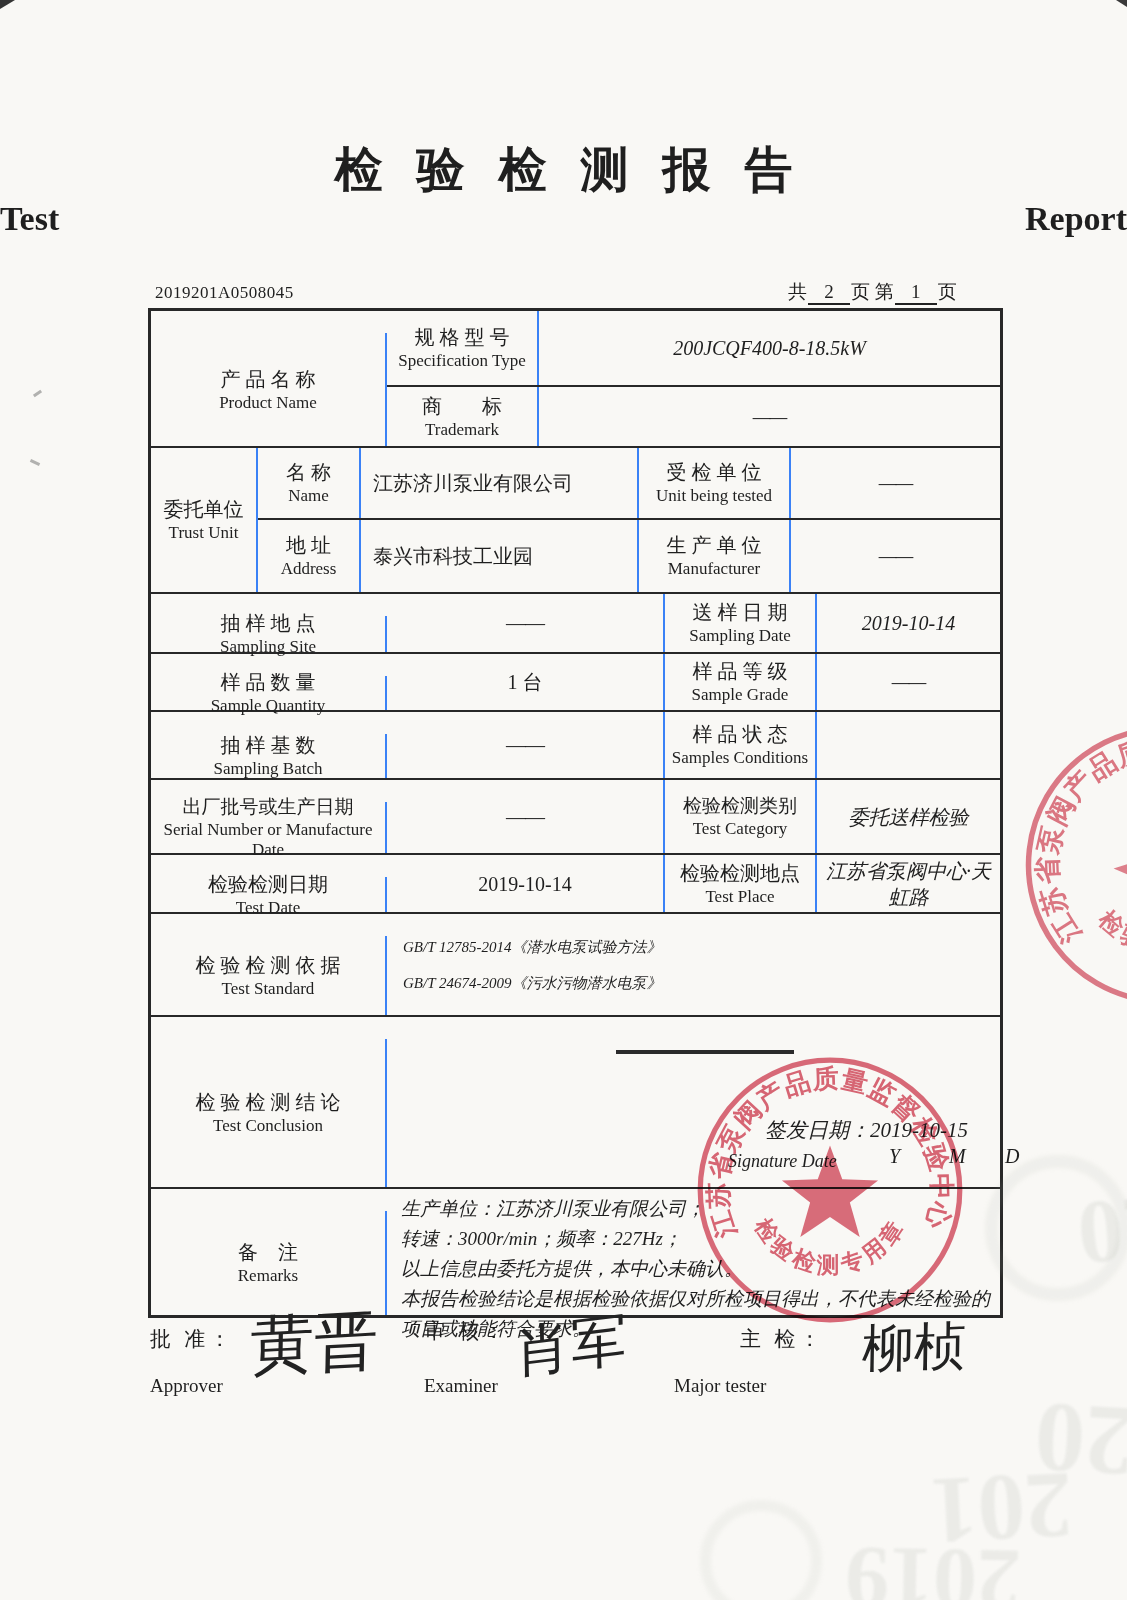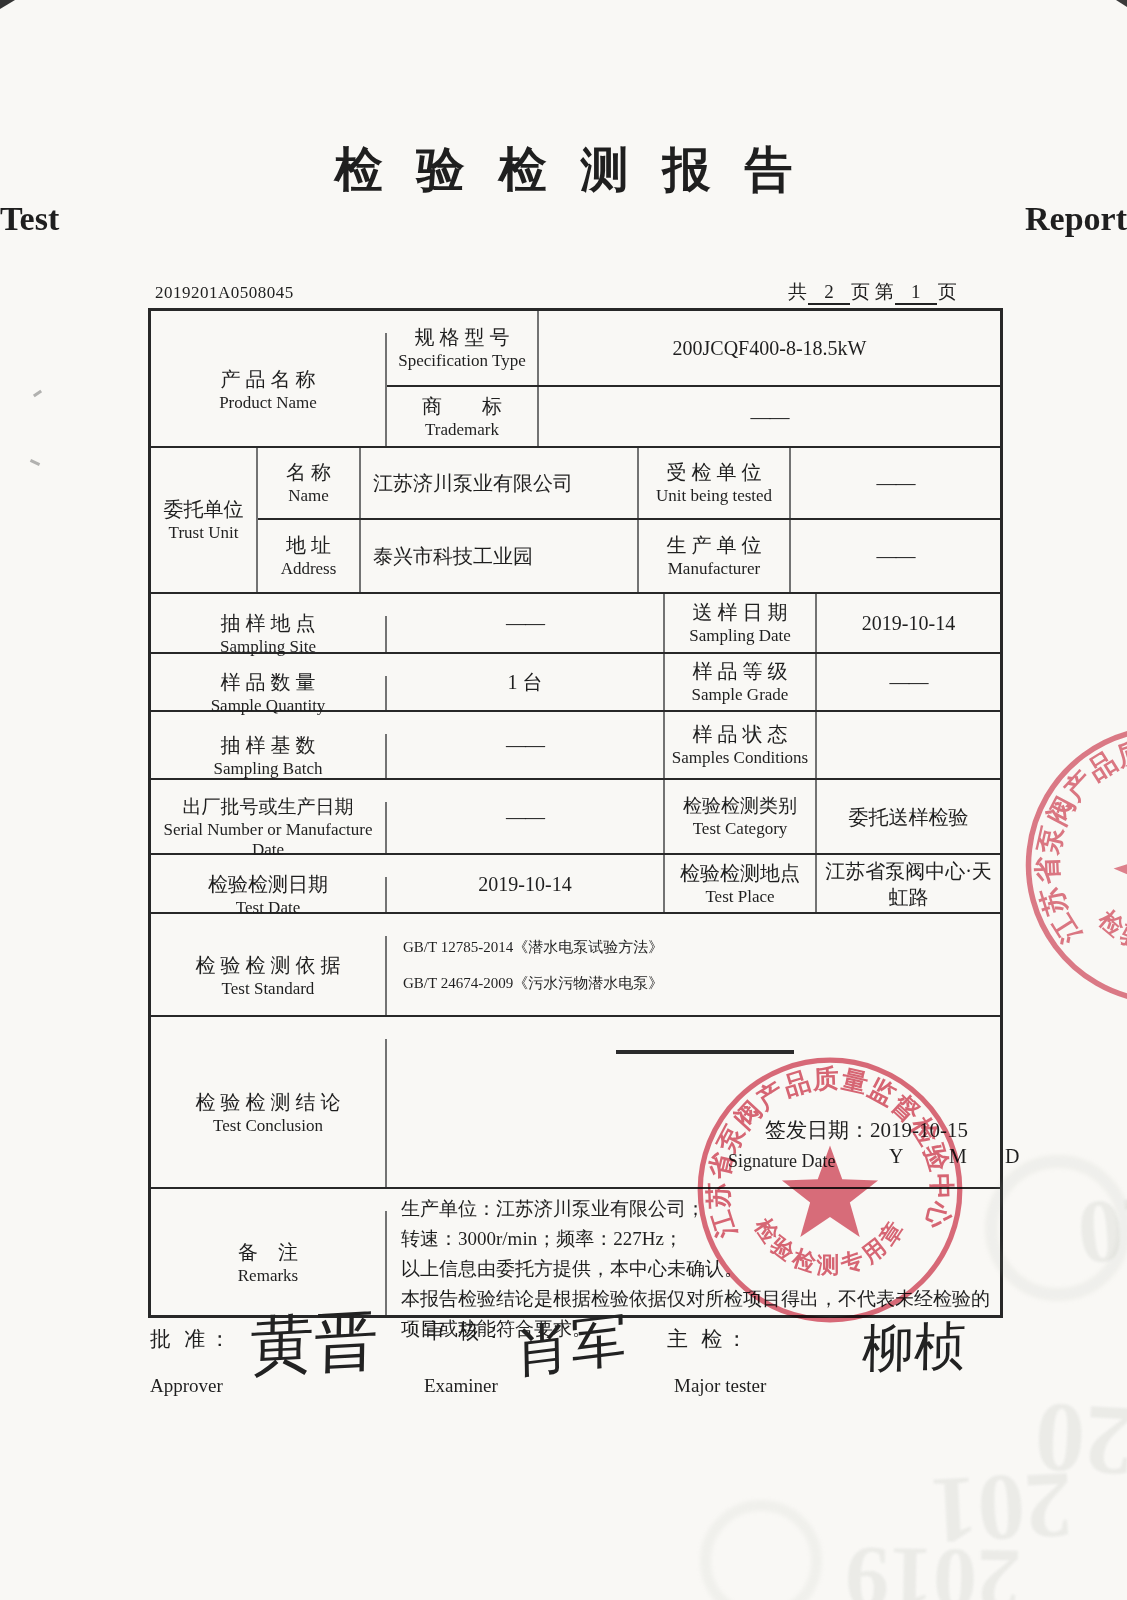--- a/index.html
+++ b/index.html
@@ -18,29 +18,29 @@
     justify-content:space-between;gap:45px;font-size:34px;font-weight:700;line-height:1;}
   .report-no{position:absolute;left:155px;top:283px;font-size:17px;letter-spacing:.5px;}
   .page-counter{position:absolute;left:788px;top:279px;font-size:19px;}
   .pc-num{display:inline-block;width:42px;text-align:center;
     border-bottom:2px solid #222;margin:0 1px;}
   
   .rtable{position:absolute;left:148px;top:308px;width:855px;
     border:3px solid #282828;box-sizing:border-box;background:transparent;}
   .trow{display:flex;border-bottom:2px solid #282828;box-sizing:border-box;}
   .trow.last{border-bottom:none;}
-  .tc{border-right:2px solid #737373;box-sizing:border-box;display:flex;
+  .tc{border-right:2px solid #3b82f6;box-sizing:border-box;display:flex;
     flex-direction:column;justify-content:center;align-items:center;
     text-align:center;padding:2px 4px;}
   .tc.endc{border-right:none;}
   .tc.left{align-items:flex-start;text-align:left;}
   .w-a{width:236px;flex:none;margin-top:22px;}
   .w-b{width:278px;flex:none;}
   .w-c{width:152px;flex:none;}
-  .flex1{flex:1;}
+  .flex1{flex:1;font-style:italic;}
   .rcol{flex:1;display:flex;flex-direction:column;}
   .srow{display:flex;border-bottom:2px solid #282828;box-sizing:border-box;}
   .srow.last{border-bottom:none;flex:1;}
   .cn{font-size:20px;line-height:1.35;}
   .en{font-size:17px;line-height:1.22;}
   .val{font-size:20px;line-height:1.3;}
   .dash{letter-spacing:-1px;}
   .std-line{font-size:15px;line-height:36px;}
   .rem-line{font-size:19px;line-height:30px;}
   .concl-cell{position:relative;}
@@ -294,21 +294,21 @@
   </div>
 
   <div class="sig-label-cn" style="left:150px;top:1325px">批 准：</div>
   <div class="sig-label-en" style="left:150px;top:1355px">Approver</div>
   <div class="sig sig1">黄晋</div>
 
   <div class="sig-label-cn" style="left:424px;top:1317px">审 核：</div>
   <div class="sig-label-en" style="left:424px;top:1355px">Examiner</div>
   <div class="sig sig2">肖军</div>
 
-  <div class="sig-label-cn" style="left:667px;top:1325px">主 检：</div>
+  <div class="sig-label-cn" style="left:740px;top:1325px">主 检：</div>
   <div class="sig-label-en" style="left:674px;top:1355px">Major tester</div>
   <div class="sig sig3">柳桢</div>
 
   <div class="stamp stamp-main">
     <svg width="270" height="270" viewBox="0 0 310 310">
       <defs>
         <path id="arcTop" d="M 48,205 A 118,118 0 1 1 262,205" fill="none"></path>
         <path id="arcBot" d="M 65.7,187.5 A 95,95 0 0 0 244.3,187.5" fill="none"></path>
       </defs>
       <circle cx="155" cy="155" r="149" fill="none" stroke="#d5495c" stroke-width="6" opacity="0.92"></circle>

